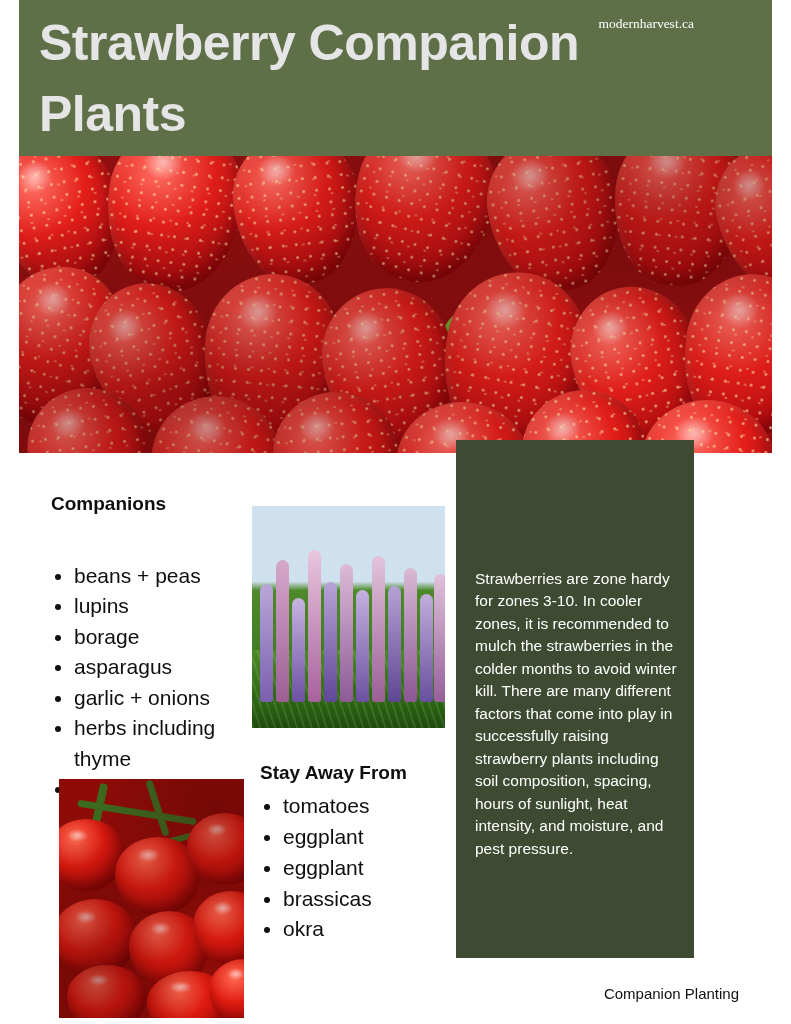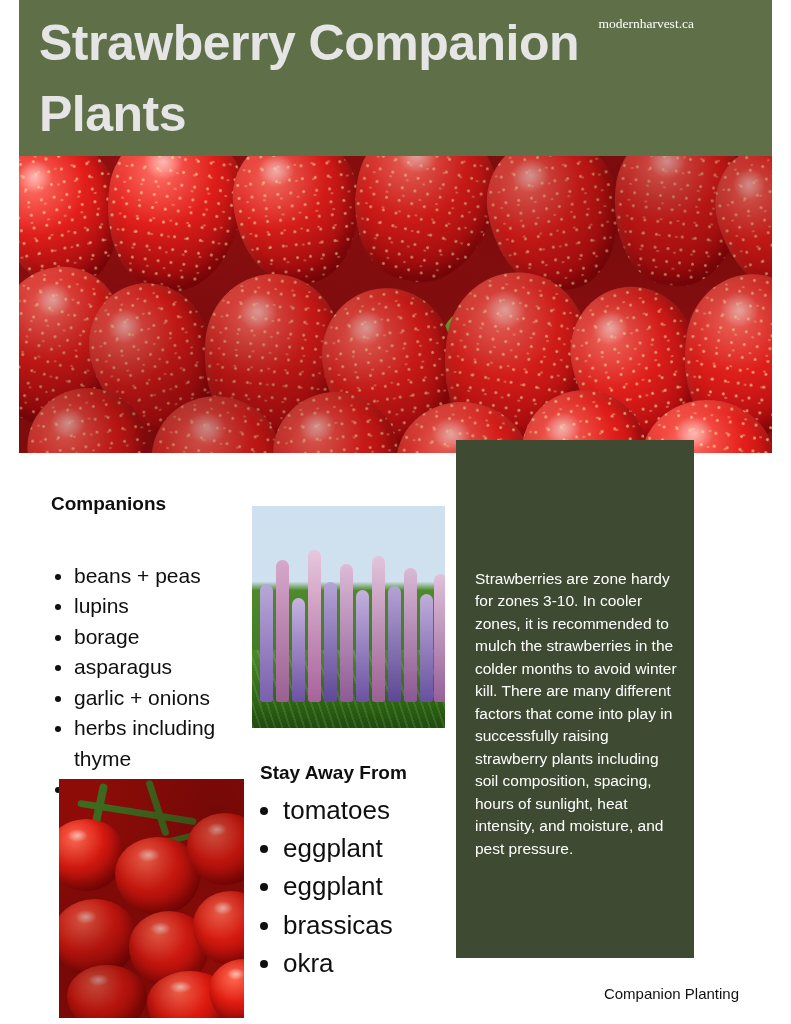--- a/index.html
+++ b/index.html
@@ -161,21 +161,21 @@
   }
   .stayaway-list {
     position: absolute;
     left: 256px;
     top: 791px;
     width: 200px;
     list-style: disc;
     padding-left: 27px;
   }
   .stayaway-list li {
-    font-size: 26px;
+    font-size: 21px;
     line-height: 1.47;
     color: #0f0f0f;
   }
 
   
   .tomatoes {
     position: absolute;
     left: 59px;
     top: 779px;
     width: 185px;

